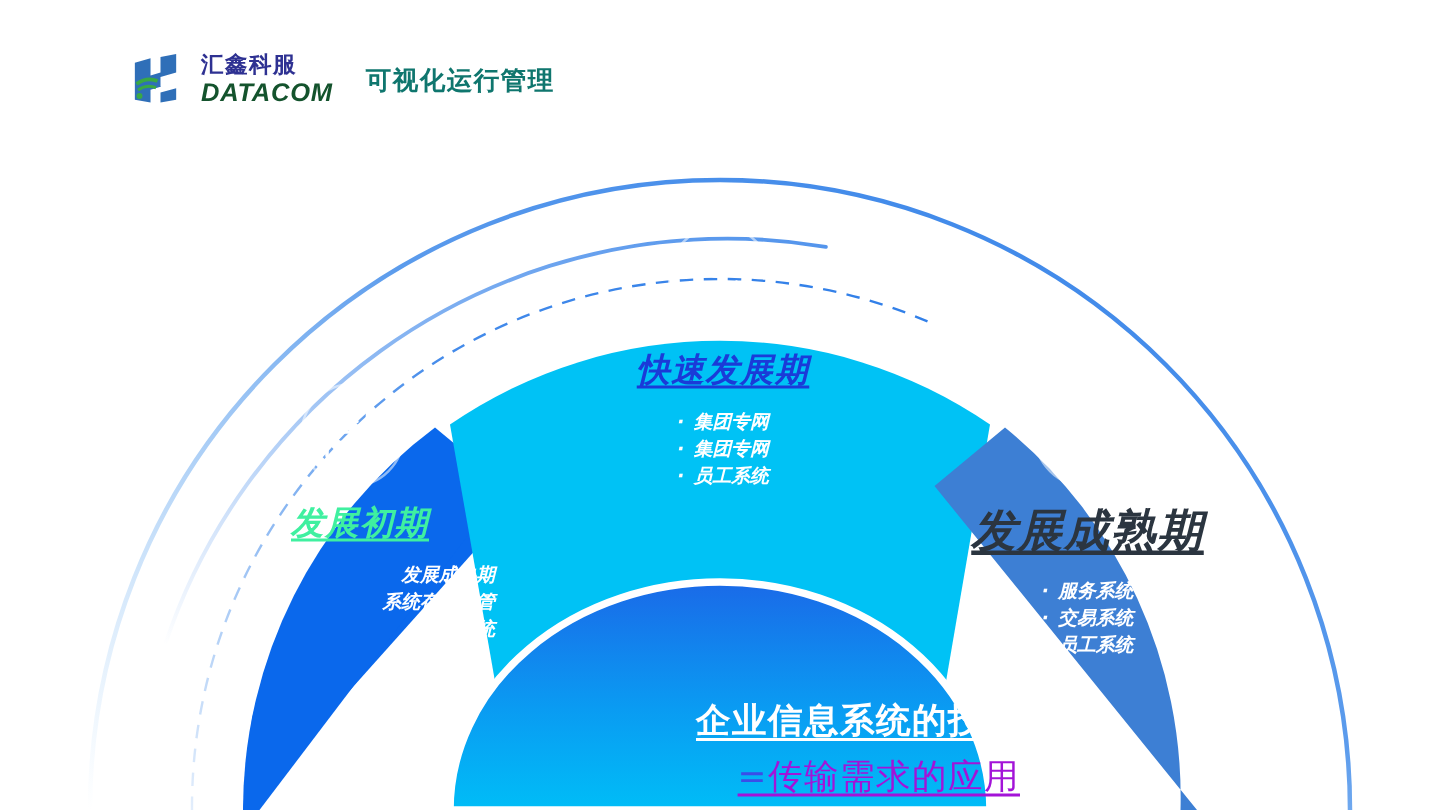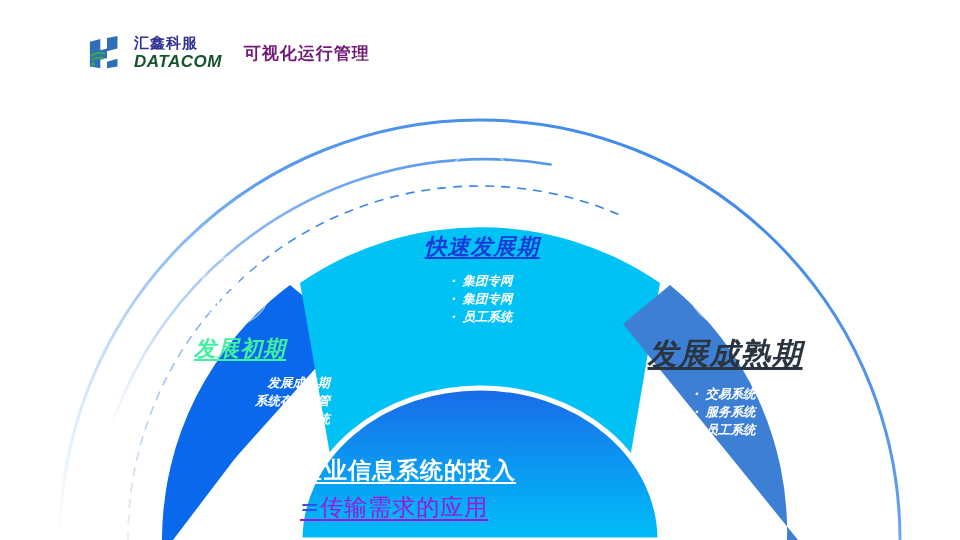--- a/index.html
+++ b/index.html
@@ -14,21 +14,21 @@
 
   
   .header{position:absolute;left:88px;top:36px;display:flex;align-items:center;gap:22px;z-index:40;}
   .logo-wrap{display:flex;align-items:center;gap:6px;}
   .logo-mark{width:40px;height:34px;position:relative;flex:0 0 auto;}
   .logo-text{display:flex;flex-direction:column;line-height:1;}
   .logo-cn{font-size:15px;font-weight:bold;color:#2e3192;letter-spacing:1px;
            font-family:"DejaVu Sans","Liberation Sans",sans-serif;}
   .logo-en{font-size:17px;font-weight:bold;color:#14532d;letter-spacing:0.5px;
            font-style:italic;margin-top:2px;}
-  .page-title{font-size:17px;font-weight:bold;color:#701a75;letter-spacing:1px;
+  .page-title{font-size:17px;font-weight:bold;color:#0f766e;letter-spacing:1px;
               font-family:"DejaVu Sans","Liberation Sans",sans-serif;}
 
   
   .seg-text{position:absolute;z-index:30;font-style:italic;}
   .seg-head{font-weight:bold;font-family:"DejaVu Sans","Liberation Sans",sans-serif;
             letter-spacing:1px;text-decoration:underline;text-underline-offset:3px;
             white-space:nowrap;}
   .seg-list{margin-top:8px;font-family:"DejaVu Sans","Liberation Sans",sans-serif;
             font-weight:bold;color:#ffffff;font-size:12.5px;line-height:1.42;white-space:nowrap;}
   .seg-list div{display:block;}
@@ -44,21 +44,21 @@
   #seg-mid-text .seg-list{text-align:center;margin-top:10px;}
 
   
   #seg-right-text{left:630px;top:334px;width:190px;text-align:center;}
   #seg-right-text .seg-head{font-size:30px;color:#2b3540;}
   #seg-right-text .seg-list{text-align:center;margin-top:10px;}
 
   .bullet{letter-spacing:2px;}
 
   
-  #banner-text{position:absolute;left:300px;top:455px;width:380px;text-align:left;z-index:35;}
+  #banner-text{position:absolute;left:300px;top:465px;width:380px;text-align:right;z-index:35;}
   #banner-text .l1{font-size:23px;font-weight:bold;color:#ffffff;letter-spacing:1px;
      font-family:"DejaVu Sans","Liberation Sans",sans-serif;
      text-decoration:underline;text-underline-offset:4px;white-space:nowrap;}
   #banner-text .l2{font-size:23px;font-weight:normal;letter-spacing:1px;margin-top:6px;
      font-family:"DejaVu Sans","Liberation Sans",sans-serif;
      text-decoration:underline;text-underline-offset:4px;white-space:nowrap;color:#a313d8;}
   #banner-text .l2 .eq{color:#3b4de8;}
 </style>
 </head>
 <body>
@@ -169,22 +169,22 @@
     <div class="seg-list">
       <div><span class="bullet">·</span> <span>集团专网</span></div>
       <div><span class="bullet">·</span> <span>集团专网</span></div>
       <div><span class="bullet">·</span> <span>员工系统</span></div>
     </div>
   </div>
 
   <div class="seg-text" id="seg-right-text">
     <div class="seg-head">发展成熟期</div>
     <div class="seg-list">
+      <div><span class="bullet">·</span> <span>服务系统</span></div>
       <div><span class="bullet">·</span> <span>交易系统</span></div>
-      <div><span class="bullet">·</span> <span>服务系统</span></div>
       <div><span class="bullet">·</span> <span>员工系统</span></div>
     </div>
   </div>
 
   <div id="banner-text">
     <div class="l1">企业信息系统的投入</div>
     <div class="l2"><span class="eq">=</span><span>传输需求的应用</span></div>
   </div>
 
 </div>

